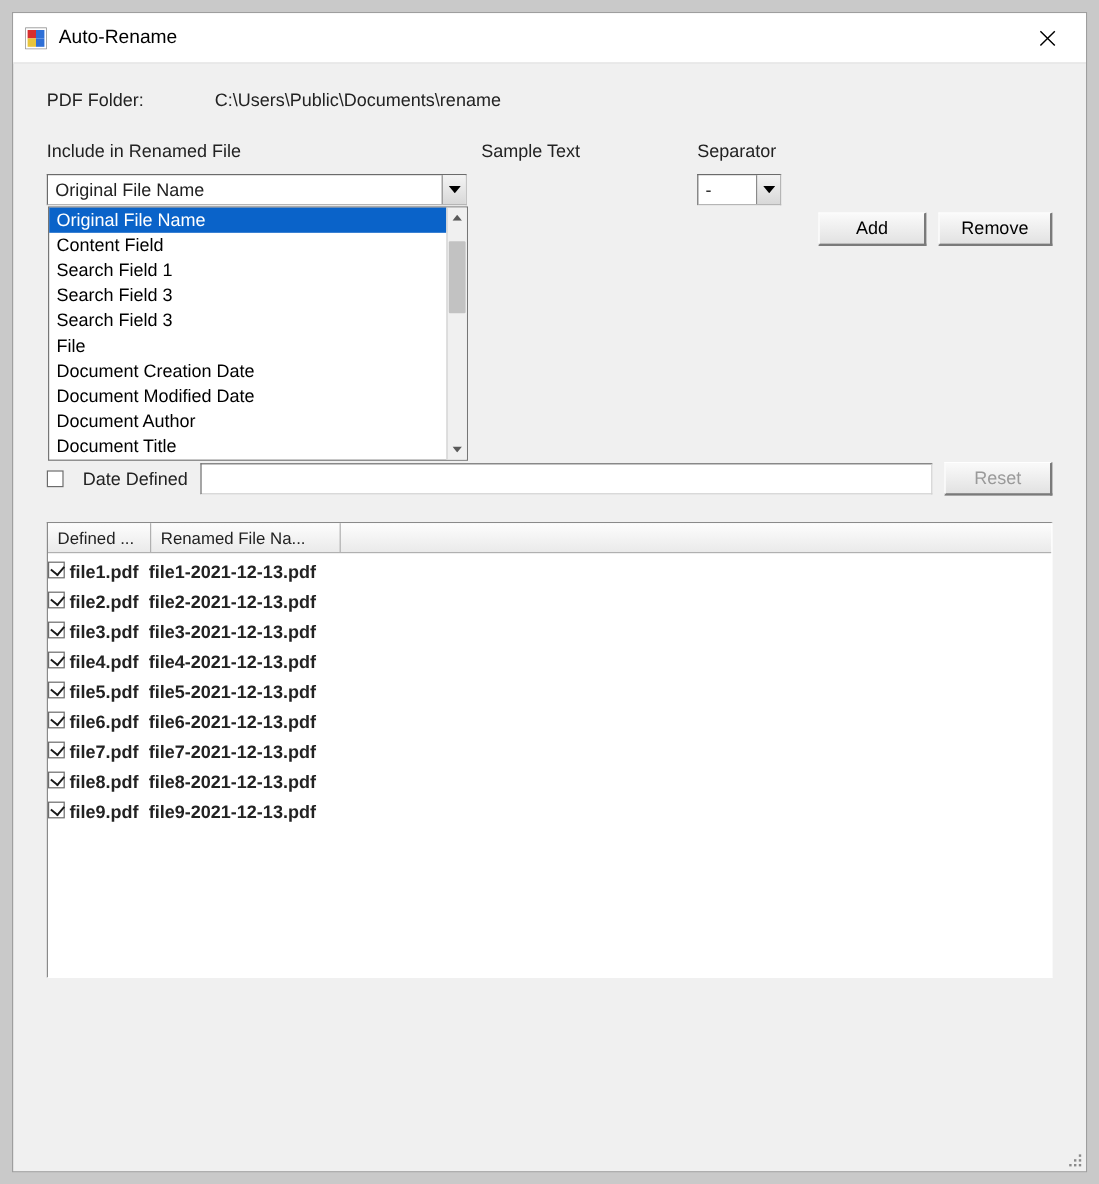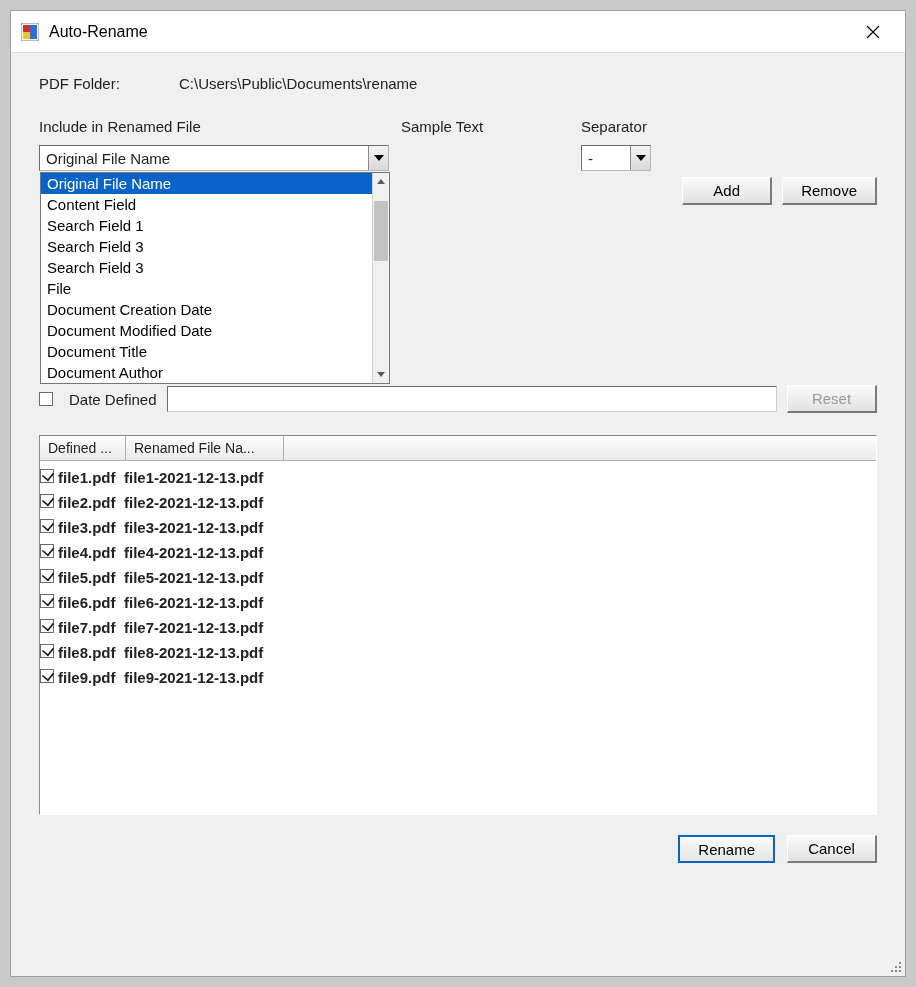--- a/index.html
+++ b/index.html
@@ -311,22 +311,22 @@
             <div class="drop-inner">
               <div class="drop-items" id="drop-items">
                   <div class="drop-item selected">Original File Name</div>
                   <div class="drop-item">Content Field</div>
                   <div class="drop-item">Search Field 1</div>
                   <div class="drop-item">Search Field 3</div>
                   <div class="drop-item">Search Field 3</div>
                   <div class="drop-item">File</div>
                   <div class="drop-item">Document Creation Date</div>
                   <div class="drop-item">Document Modified Date</div>
+                  <div class="drop-item">Document Author</div>
                   <div class="drop-item">Document Title</div>
-                  <div class="drop-item">Document Author</div>
                 </div>
               <div class="drop-scroll">
                 <div class="arr up">
                     <svg viewBox="0 0 8 5">
                       <path d="M4 0 L8 5 L0 5 Z"></path>
                     </svg>
                   </div>
                 <div class="thumb"></div>
                 <div class="arr down">
                     <svg viewBox="0 0 8 5">
@@ -408,24 +408,20 @@
               <span class="c2">file8-2021-12-13.pdf</span>
             </div>
             <div class="lv-row">
               <span class="cb"><span class="checkbox checked"></span></span>
               <span class="c1">file9.pdf</span>
               <span class="c2">file9-2021-12-13.pdf</span>
             </div>
           </div>
       </div>
 
-      <div class="footer">
-        <span class="btn primary">Rename</span>
-        <span class="btn">Cancel</span>
-      </div>
 
       <span class="grip">
         <svg viewBox="0 0 18 18">
           <g fill="#8a8a8a">
             <rect x="14" y="6" width="2" height="2"></rect>
             <rect x="10" y="10" width="2" height="2"></rect>
             <rect x="14" y="10" width="2" height="2"></rect>
             <rect x="6" y="14" width="2" height="2"></rect>
             <rect x="10" y="14" width="2" height="2"></rect>
             <rect x="14" y="14" width="2" height="2"></rect>

